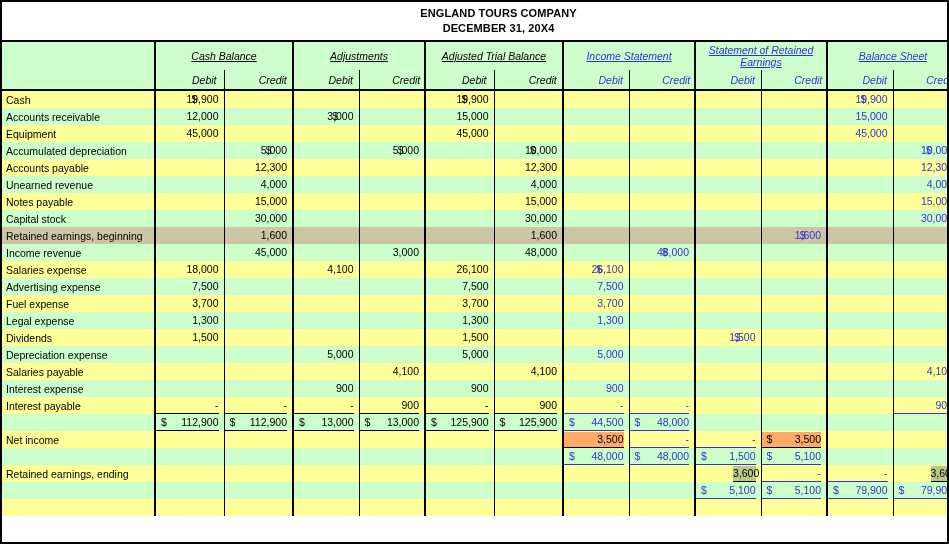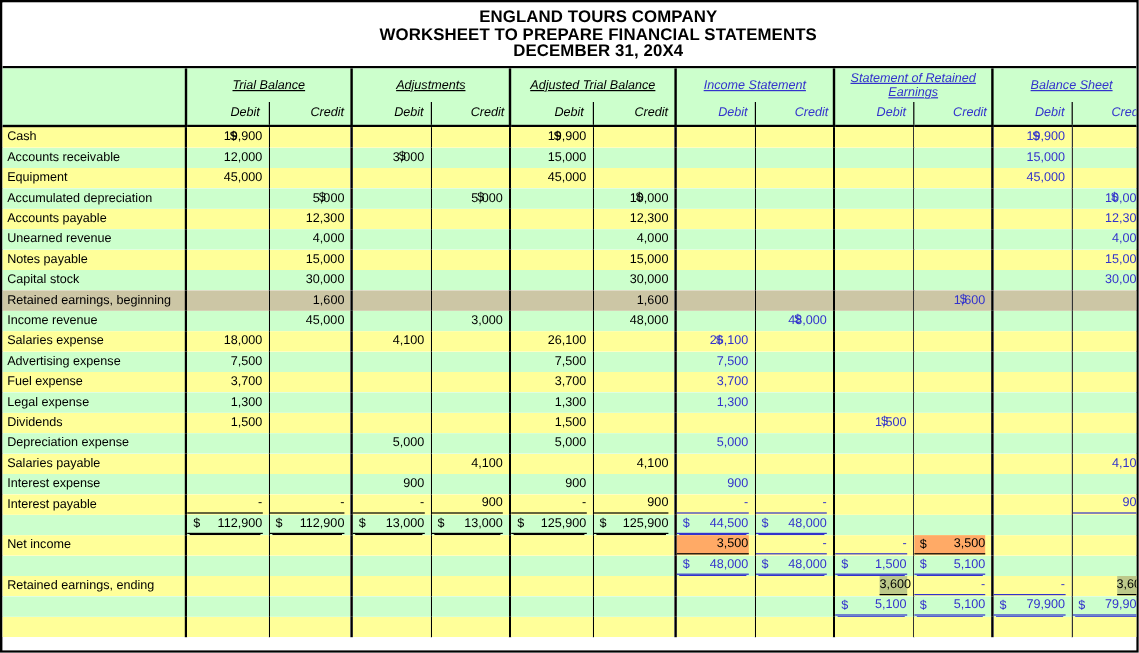--- a/index.html
+++ b/index.html
@@ -10,21 +10,21 @@
     border:2px solid #000;background:#fff;position:relative;overflow:hidden;
   }
 
   
   #title-block{
     border-bottom:2px solid #000;
     padding:4px 0 5px 0;text-align:center;
     background:#fff;
   }
   .title-line{
-    font-size:14px;font-weight:bold;color:#000;
+    font-size:11px;font-weight:bold;color:#000;
     line-height:14.5px;letter-spacing:0.1px;margin-left:48px;
   }
 
   
   table{border-collapse:collapse;width:100%;table-layout:fixed;}
   td,th{padding:0;margin:0;}
 
   
   .gsep{border-left:2px solid #000;}
   .gsep-r{border-right:2px solid #000;}
@@ -79,21 +79,20 @@
   .hl-olive {background:#bdc98a !important;margin-left:37px;}
   .hl-tan   {background:#ccc6a5 !important;}
 </style>
 </head>
 <body>
 
 <div id="sheet">
 
   <div id="title-block">
     <div class="title-line">ENGLAND TOURS COMPANY</div>
-    <div class="title-line">WORKSHEET TO PREPARE FINANCIAL STATEMENTS</div>
     <div class="title-line">DECEMBER 31, 20X4</div>
   </div>
 
   <table id="worksheet-table">
     <colgroup id="cg">
         <col style="width: 153px;">
         <col style="width: 69px;">
         <col style="width: 69px;">
         <col style="width: 66px;">
         <col style="width: 66px;">
@@ -102,21 +101,21 @@
         <col style="width: 66px;">
         <col style="width: 66px;">
         <col style="width: 66px;">
         <col style="width: 66px;">
         <col style="width: 66px;">
         <col style="width: 66px;">
       </colgroup>
     <thead>
       <tr class="hdr-group" id="hdr-group-row">
           <td class="gsep-r"></td>
-          <td colspan="2" class="gsep-r"><span class="blk">Trial Balance</span></td>
+          <td colspan="2" class="gsep-r"><span class="blk">Cash Balance</span></td>
           <td colspan="2" class="gsep gsep-r"><span class="blk">Adjustments</span></td>
           <td colspan="2" class="gsep gsep-r"><span class="blk">Adjusted Trial Balance</span></td>
           <td colspan="2" class="gsep gsep-r"><span class="blu">Income Statement</span></td>
           <td colspan="2" class="gsep gsep-r"><span class="blu">Statement of Retained Earnings</span></td>
           <td colspan="2" class="gsep gsep-r"><span class="blu">Balance Sheet</span></td>
         </tr>
       <tr class="hdr-dc" id="hdr-dc-row">
           <td class="gsep-r"></td>
           <td class="blk">Debit</td>
           <td class="blk csep gsep-r">Credit</td>

